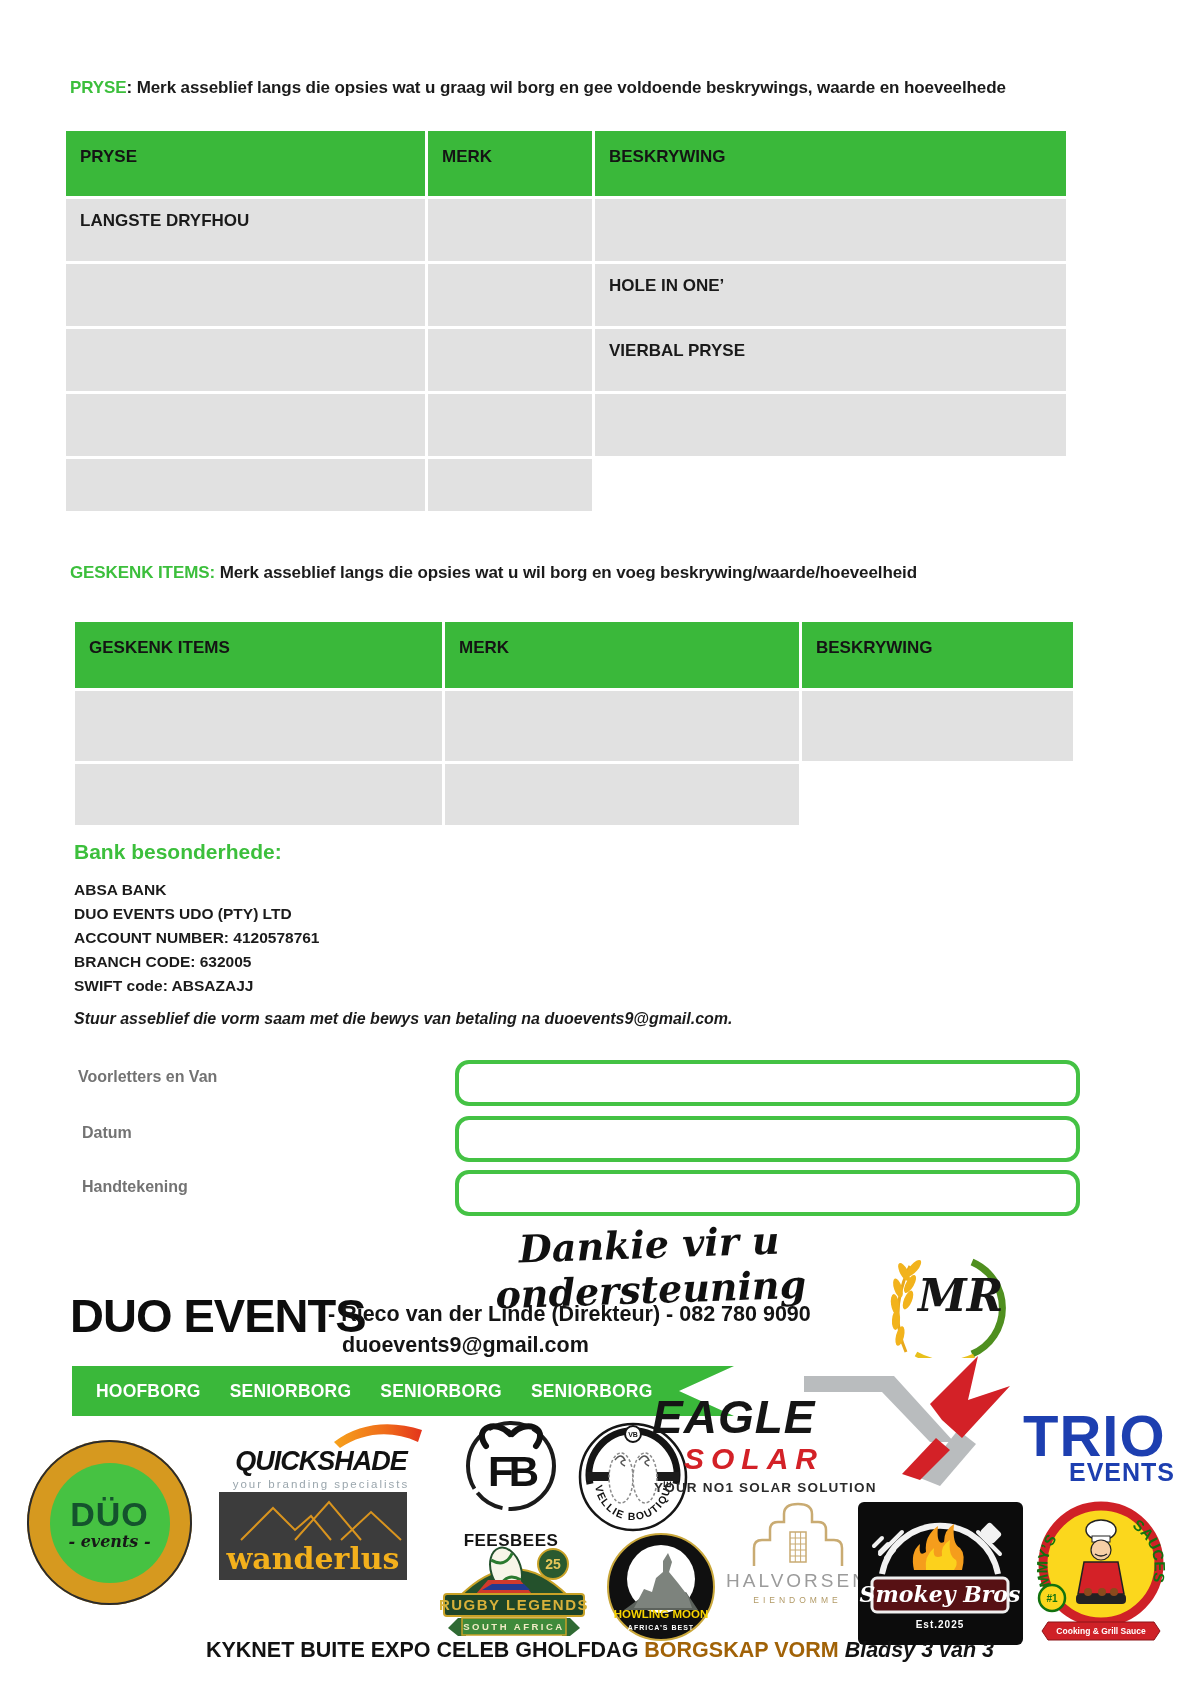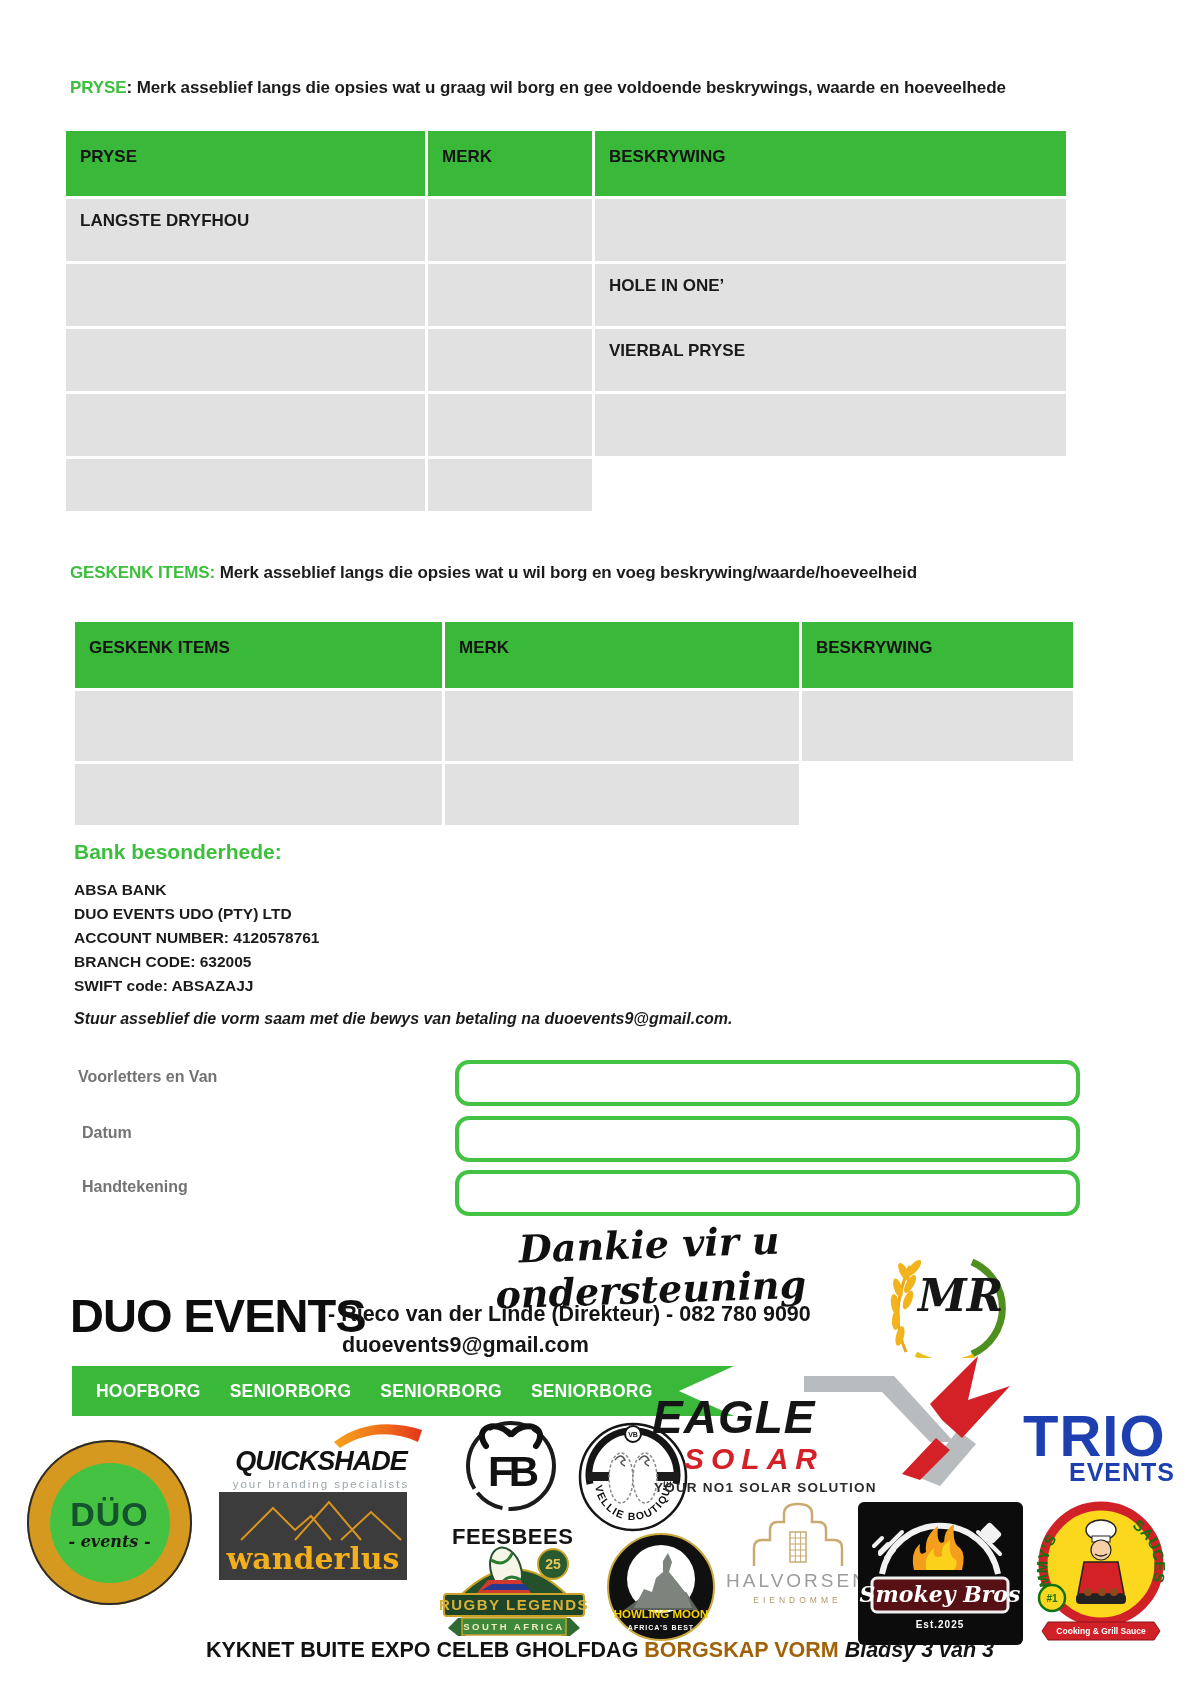--- a/index.html
+++ b/index.html
@@ -60,21 +60,21 @@
   .qs-name { font-size:27px; font-weight:900; font-style:italic; color:#121212; letter-spacing:-1px; margin-top:26px; }
   .qs-tag { font-size:11.5px; color:#9aa6ad; letter-spacing:2px; margin-top:1px; }
 
   
   .wl { width:188px; height:88px; background:#3c3c3c; display:flex; flex-direction:column; align-items:center; justify-content:flex-end; }
   .wl-name { font-family:"DejaVu Serif",serif; font-weight:700; font-size:30px; color:#f3b01c; line-height:1; padding-bottom:6px; }
   .wl svg { position:absolute; top:4px; left:18px; }
 
   
   .fb { width:118px; text-align:center; }
-  .fb-name { font-size:22px; font-weight:900; color:#141414; letter-spacing:0.5px; margin-top:4px; }
+  .fb-name { font-size:17px; font-weight:900; color:#141414; letter-spacing:0.5px; margin-top:11px; }
 
   
   .eagle { width:360px; height:152px; }
   .eagle-name { position:absolute; left:2px; top:44px; font-size:46px; font-weight:900; font-style:italic; color:#151515; letter-spacing:1px; }
   .eagle-solar { position:absolute; left:34px; top:96px; font-size:30px; font-weight:900; font-style:italic; color:#d32127; letter-spacing:7px; }
   .eagle-tag { position:absolute; left:4px; top:134px; font-size:13.5px; font-weight:700; color:#2b2b2b; letter-spacing:1.2px; }
   .eagle svg { position:absolute; left:152px; top:0; }
 
   
   .mr { width:142px; height:104px; }

